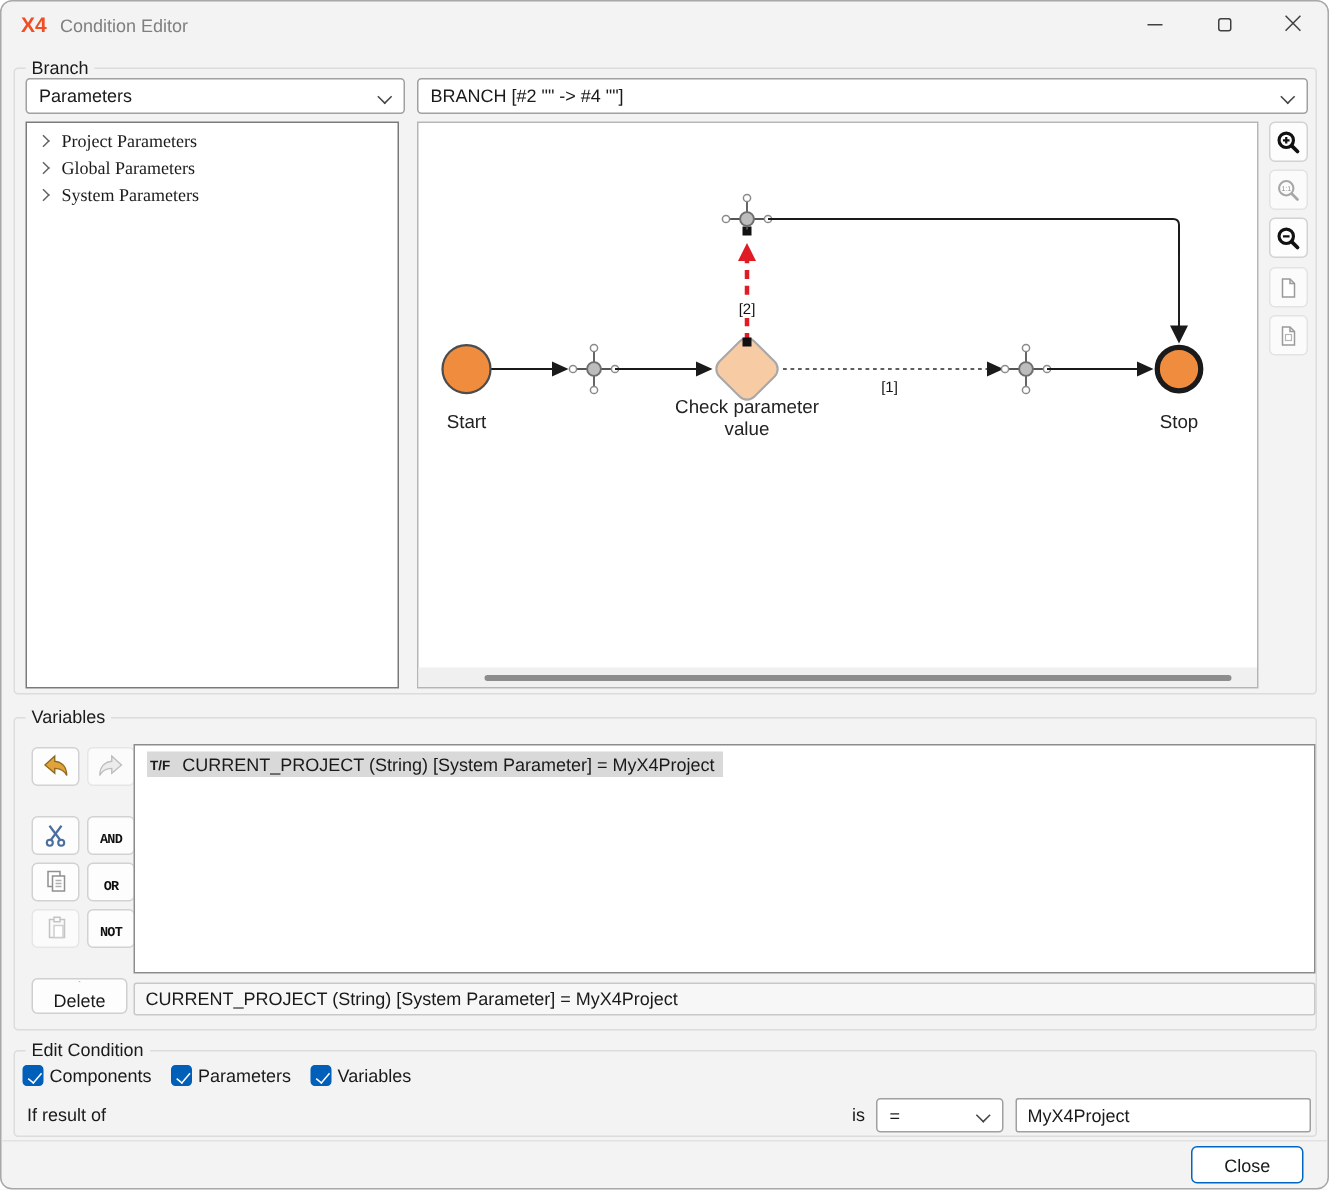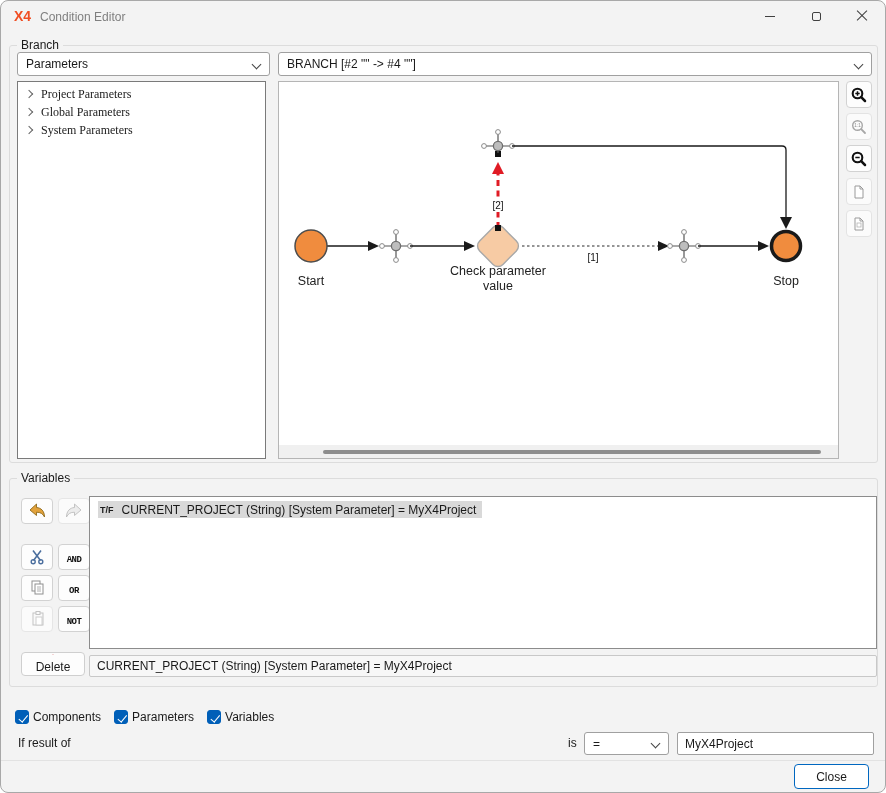--- a/index.html
+++ b/index.html
@@ -330,20 +330,23 @@
 
   <div id="condition-list">
     <div class="cond-row selected">
       <span class="cond-prefix">T/F</span>
       <span>CURRENT_PROJECT (String) [System Parameter] = MyX4Project</span>
     </div>
   </div>
 
   <div id="result-field">CURRENT_PROJECT (String) [System Parameter] = MyX4Project</div>
 
+  <div class="groupbox" style="left:8px; top:699px; width:869px; height:58px;">
+    <span class="gb-label">Edit Condition</span>
+  </div>
 
   <div id="checkbox-row">
     <div class="check-item">
       <span class="checkbox"></span>
       <span>Components</span>
     </div>
     <div class="check-item">
       <span class="checkbox"></span>
       <span>Parameters</span>
     </div>

